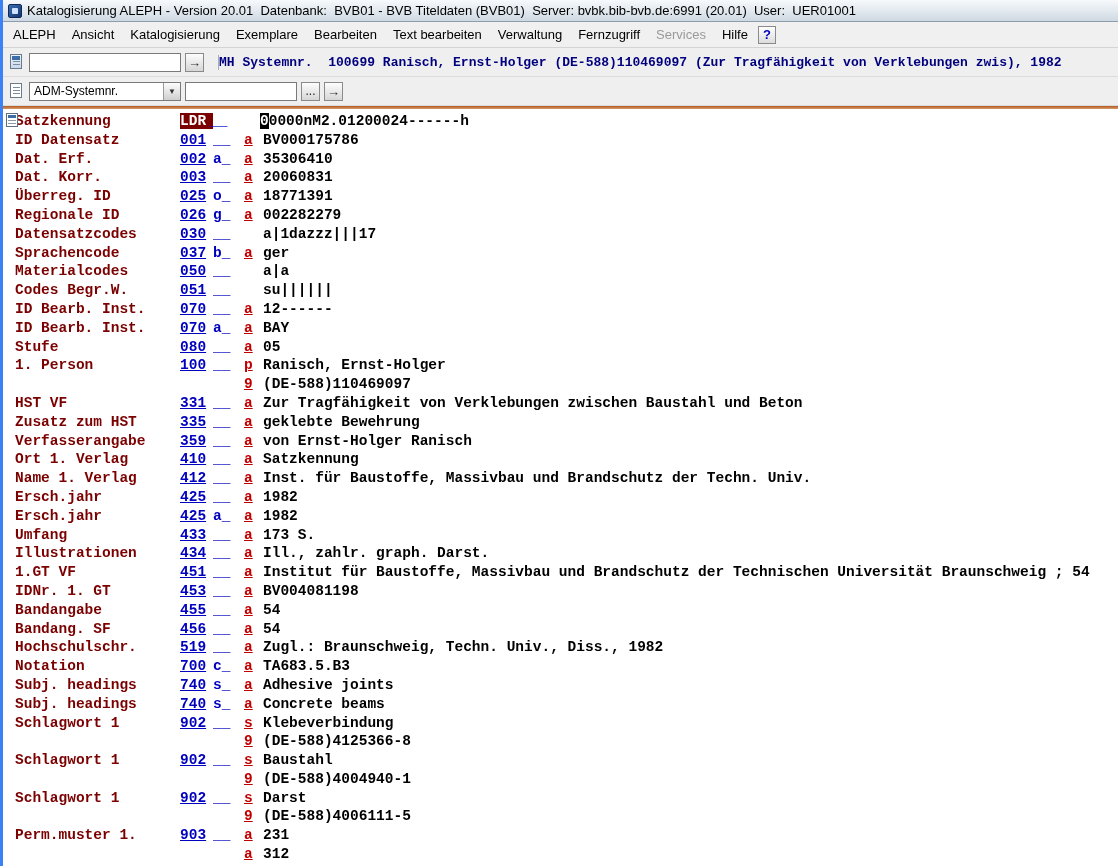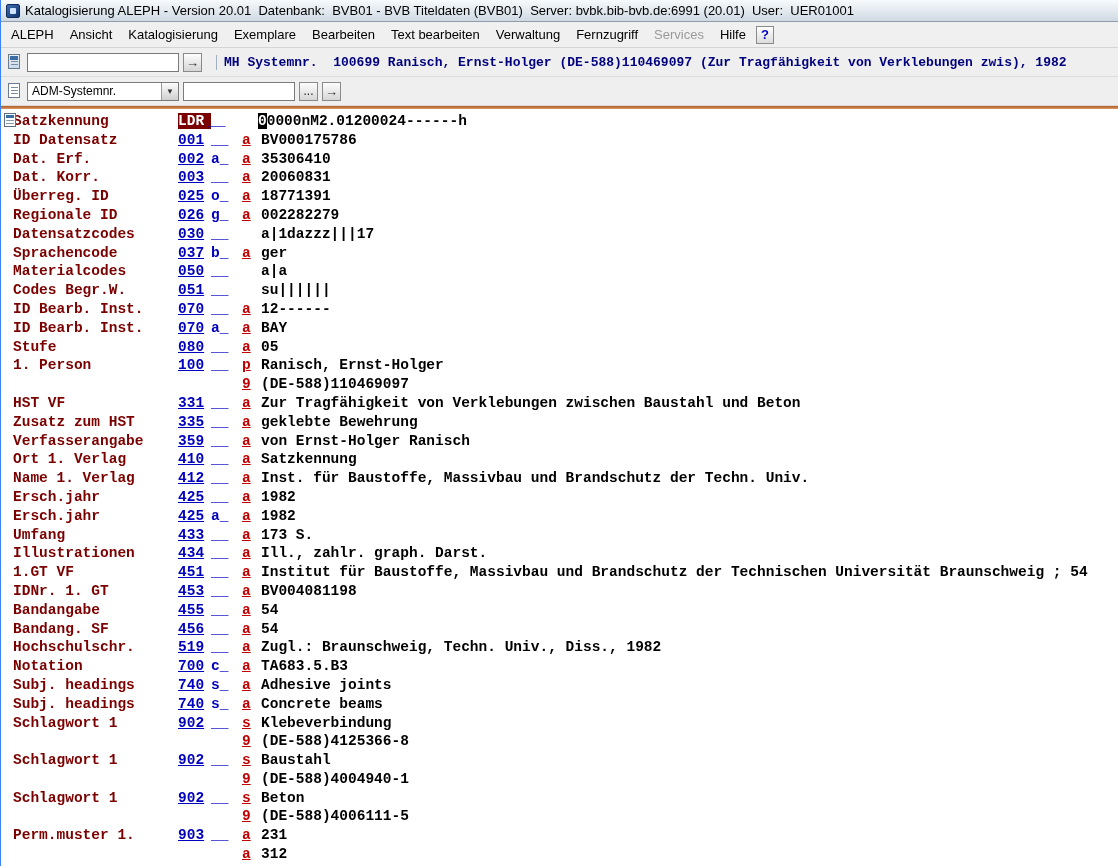--- a/index.html
+++ b/index.html
@@ -7,21 +7,21 @@
     --tag:#0000bf;
     --sub:#c00000;
     --value:#000000;
     --summary:#00007f;
     --separator:#b35a1f;
     --selbg:#7b0000;
   }
   *{box-sizing:border-box;}
   html,body{margin:0;padding:0;}
   body{width:1118px;height:866px;overflow:hidden;background:#fff;font-family:"Liberation Sans",sans-serif;}
-  .window{width:1118px;height:866px;display:flex;flex-direction:column;border-left:1px solid #3b82f6;}
+  .window{width:1118px;height:866px;display:flex;flex-direction:column;border-left:3px solid #3b82f6;}
 
   
   .titlebar{height:22px;flex:none;display:flex;align-items:center;padding:0 5px;
     background:linear-gradient(#f7fafc,#cfd9e3);border-bottom:1px solid #8e9cab;font-size:13px;color:#000;white-space:pre;}
   .app-icon{width:14px;height:14px;flex:none;margin-right:5px;border-radius:2px;
     background:linear-gradient(135deg,#3b6fb3,#14336b);border:1px solid #10295a;position:relative;}
   .app-icon::after{content:"";position:absolute;left:3px;top:3px;width:6px;height:6px;background:#cfe3ff;border-radius:1px;}
 
   
   .menubar{height:26px;flex:none;display:flex;align-items:center;background:#f0f0f0;border-bottom:1px solid #d4d4d4;font-size:13px;padding-left:2px;}
@@ -40,21 +40,21 @@
   .tb-input{height:19px;border:1px solid #7a7a7a;background:#fff;font-family:"Liberation Sans",sans-serif;font-size:12px;padding:0 3px;}
   .tb-input.w1{width:152px;}
   .tb-input.w2{width:112px;}
   .tb-btn{height:19px;min-width:19px;flex:none;display:flex;align-items:center;justify-content:center;
     border:1px solid #8a8a8a;background:linear-gradient(#fdfdfd,#d6d6d6);font-size:12px;color:#222;padding:0 2px;cursor:default;}
   .arrow-btn::after{content:"\2192";font-weight:bold;color:#333;font-size:13px;}
   .combo{height:19px;width:152px;display:flex;align-items:stretch;border:1px solid #7a7a7a;background:#fff;gap:36px;}
   .combo-text{flex:1;display:flex;align-items:center;padding:0 4px;font-size:12px;color:#000;white-space:nowrap;overflow:hidden;}
   .combo-arrow{width:17px;flex:none;display:flex;align-items:center;justify-content:center;
     border-left:1px solid #9a9a9a;background:linear-gradient(#fdfdfd,#cfcfcf);font-size:8px;color:#333;}
-  .summary{margin-left:10px;padding-left:7px;border-left:1px solid #9fb0c0;color:var(--summary);
+  .summary{margin-left:10px;border-left:1px solid #9fb0c0;color:var(--summary);
     font-family:"Liberation Mono","DejaVu Sans Mono",monospace;font-weight:bold;font-size:13px;white-space:pre;overflow:hidden;}
 
   .separator{height:3px;flex:none;background:linear-gradient(var(--separator),#d59a6b);}
 
   
   .main{flex:1;background:#fff;position:relative;overflow:hidden;padding-top:4px;}
   .doc-icon{position:absolute;left:3px;top:4px;width:12px;height:14px;background:#fff;border:1px solid #5f6f80;}
   .doc-icon::before{content:"";position:absolute;left:1px;top:1px;width:8px;height:3px;background:#3c6ea5;}
   .doc-icon::after{content:"";position:absolute;left:1px;top:6px;width:8px;height:1px;background:#8c9aa8;box-shadow:0 3px 0 #8c9aa8;}
 
@@ -156,20 +156,20 @@
         <div class="row"><span class="lbl">Bandangabe</span><span class="tag">455</span><span class="ind">__</span><span class="sub">a</span><span class="val">54</span></div>
         <div class="row"><span class="lbl">Bandang. SF</span><span class="tag">456</span><span class="ind">__</span><span class="sub">a</span><span class="val">54</span></div>
         <div class="row"><span class="lbl">Hochschulschr.</span><span class="tag">519</span><span class="ind">__</span><span class="sub">a</span><span class="val">Zugl.: Braunschweig, Techn. Univ., Diss., 1982</span></div>
         <div class="row"><span class="lbl">Notation</span><span class="tag">700</span><span class="ind">c_</span><span class="sub">a</span><span class="val">TA683.5.B3</span></div>
         <div class="row"><span class="lbl">Subj. headings</span><span class="tag">740</span><span class="ind">s_</span><span class="sub">a</span><span class="val">Adhesive joints</span></div>
         <div class="row"><span class="lbl">Subj. headings</span><span class="tag">740</span><span class="ind">s_</span><span class="sub">a</span><span class="val">Concrete beams</span></div>
         <div class="row"><span class="lbl">Schlagwort 1</span><span class="tag">902</span><span class="ind">__</span><span class="sub">s</span><span class="val">Klebeverbindung</span></div>
         <div class="row"><span class="lbl"></span><span class="tag"></span><span class="ind"></span><span class="sub">9</span><span class="val">(DE-588)4125366-8</span></div>
         <div class="row"><span class="lbl">Schlagwort 1</span><span class="tag">902</span><span class="ind">__</span><span class="sub">s</span><span class="val">Baustahl</span></div>
         <div class="row"><span class="lbl"></span><span class="tag"></span><span class="ind"></span><span class="sub">9</span><span class="val">(DE-588)4004940-1</span></div>
-        <div class="row"><span class="lbl">Schlagwort 1</span><span class="tag">902</span><span class="ind">__</span><span class="sub">s</span><span class="val">Beton</span></div>
+        <div class="row"><span class="lbl">Schlagwort 1</span><span class="tag">902</span><span class="ind">__</span><span class="sub">s</span><span class="val">Darst</span></div>
         <div class="row"><span class="lbl"></span><span class="tag"></span><span class="ind"></span><span class="sub">9</span><span class="val">(DE-588)4006111-5</span></div>
         <div class="row"><span class="lbl">Perm.muster 1.</span><span class="tag">903</span><span class="ind">__</span><span class="sub">a</span><span class="val">231</span></div>
         <div class="row"><span class="lbl"></span><span class="tag"></span><span class="ind"></span><span class="sub">a</span><span class="val">312</span></div>
       </div>
   </div>
 
 </div>
 
 </body></html>

